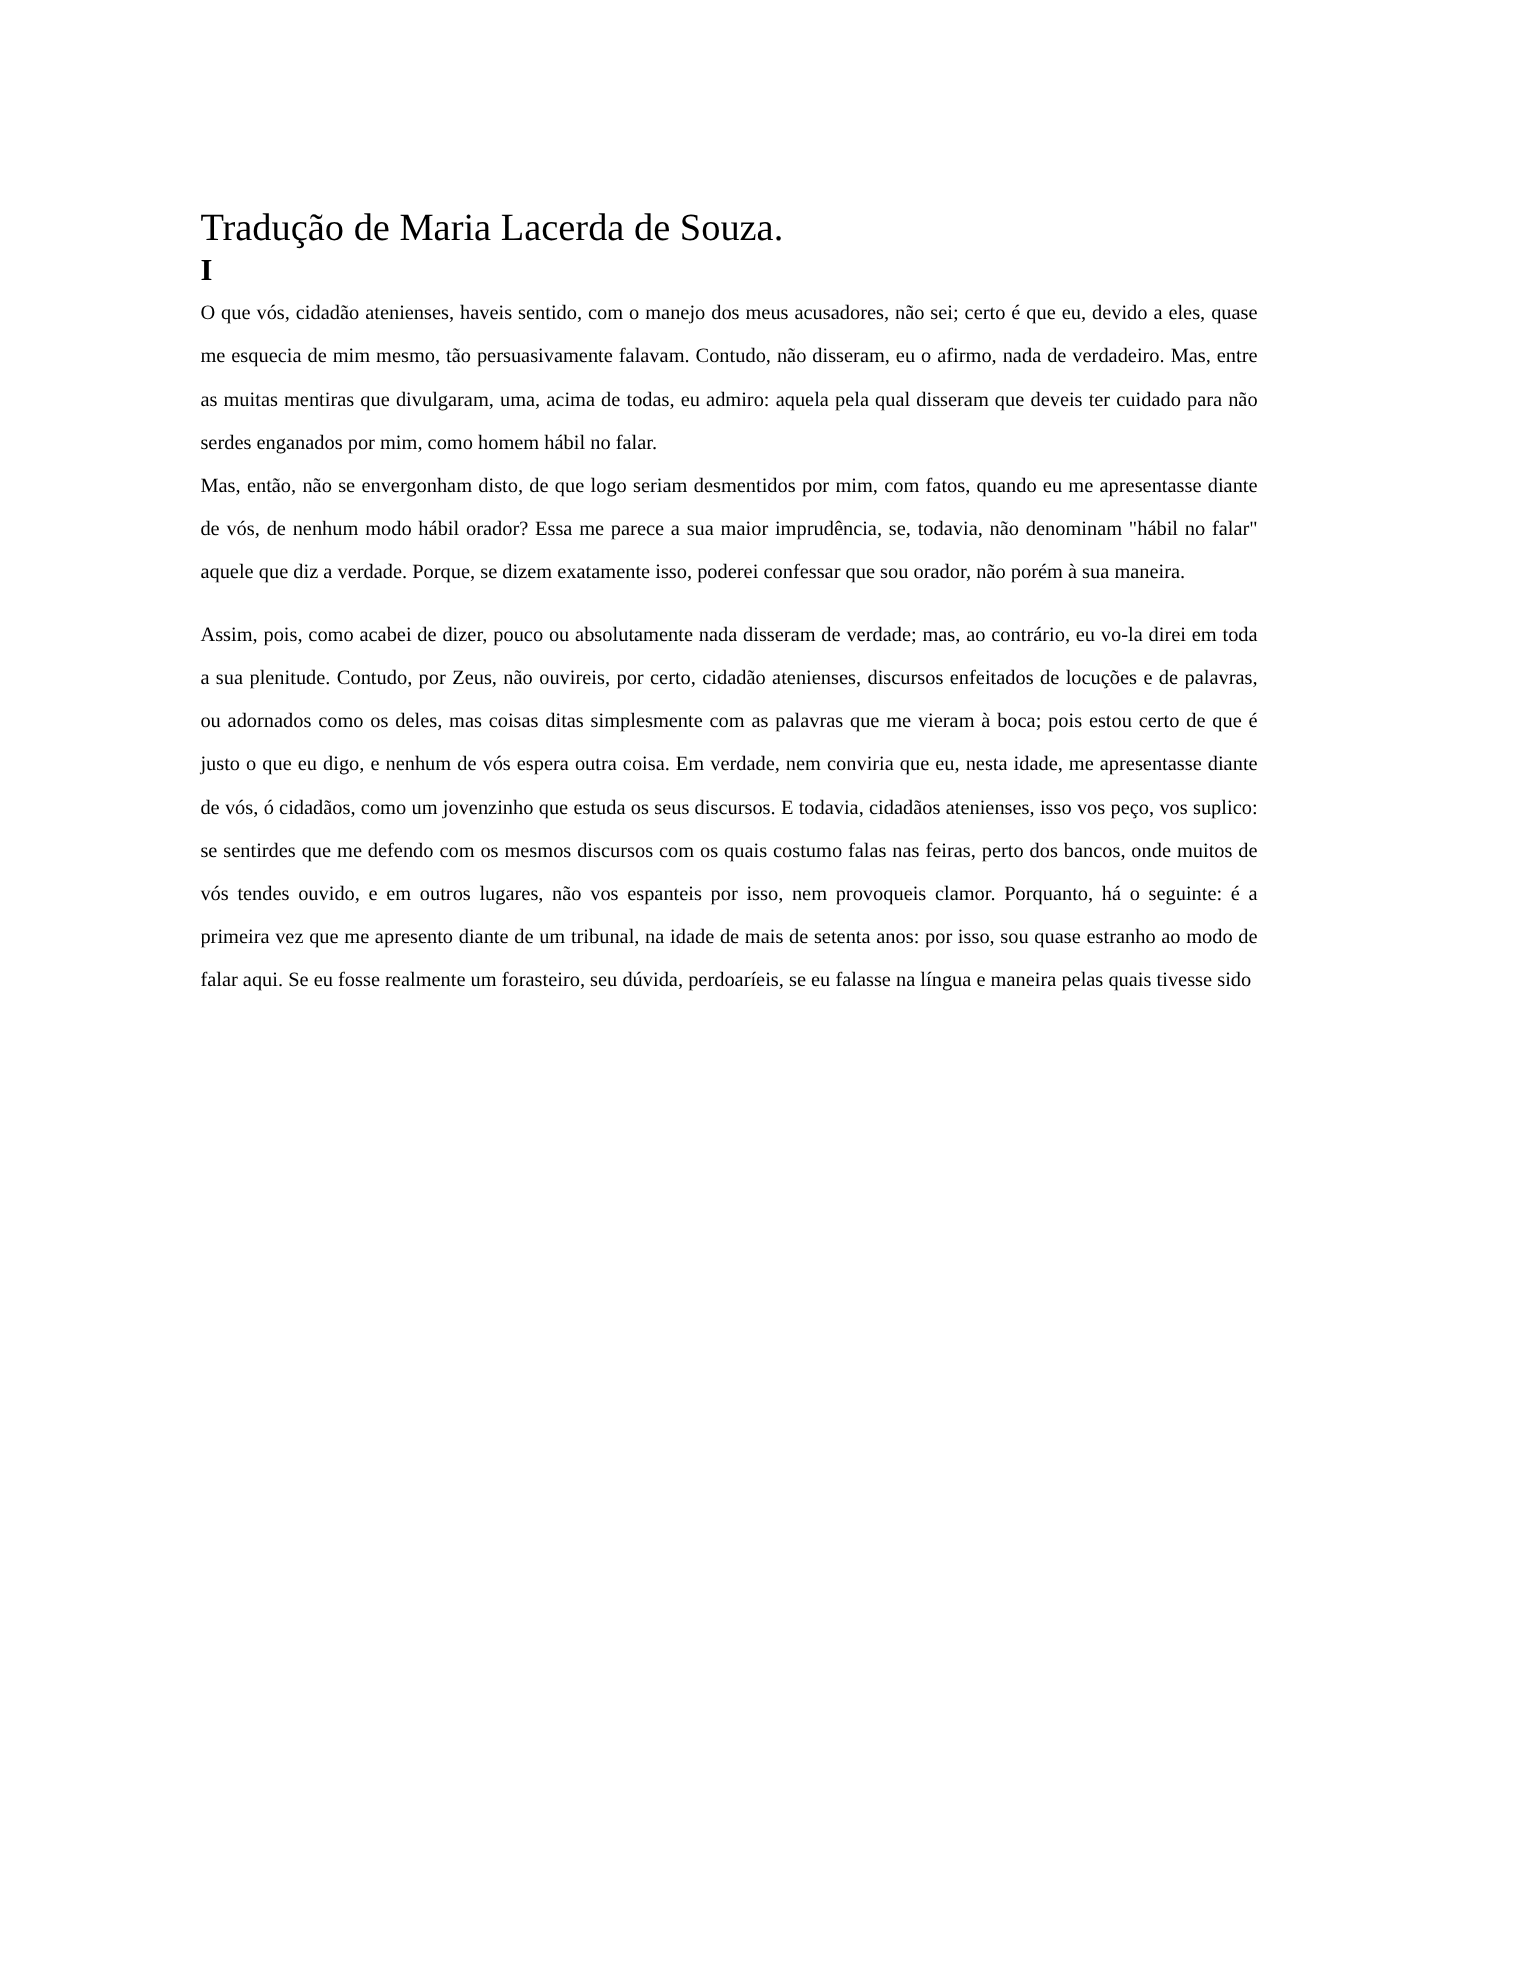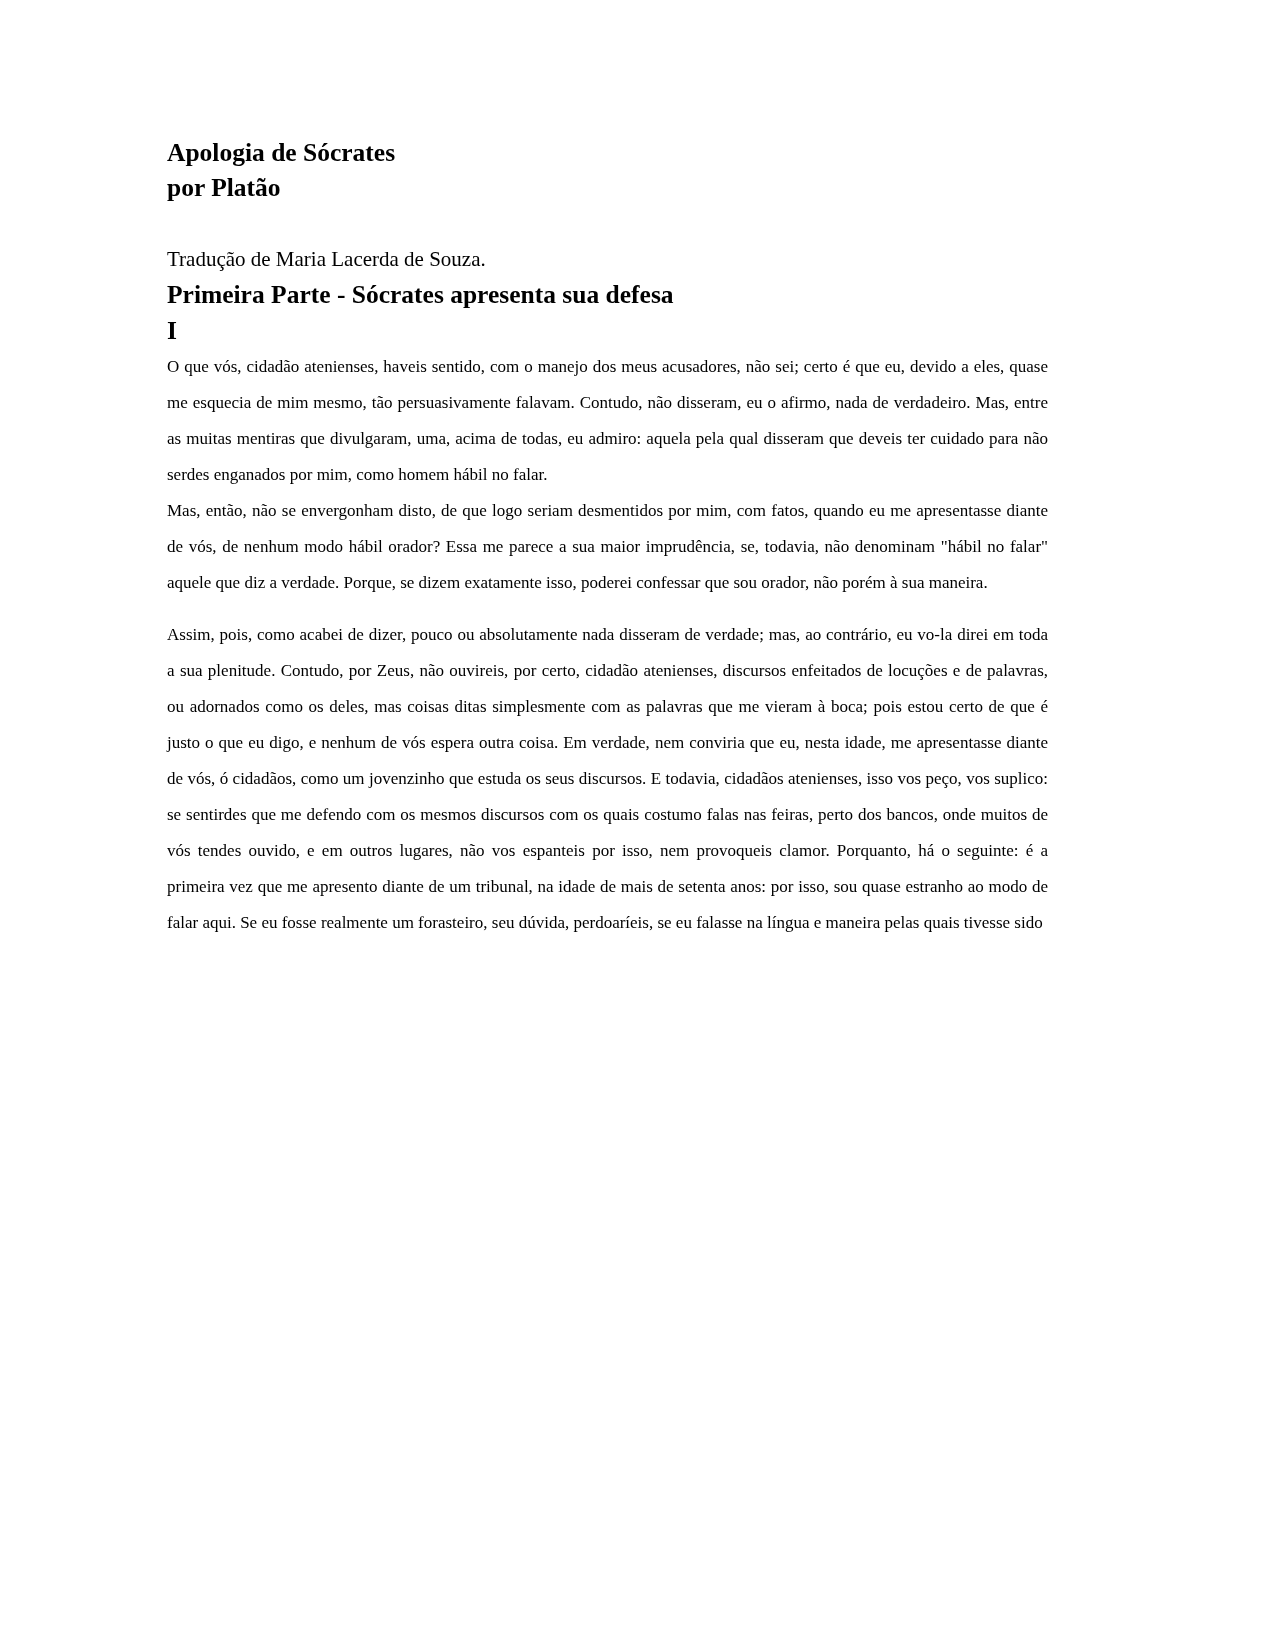--- a/index.html
+++ b/index.html
@@ -35,21 +35,21 @@
     margin: 0;
   }
   .title-line {
     display: block;
     white-space: pre;
   }
   .spacer {
     height: 36px;
   }
   .meta-line {
-    font-size: 21px;
+    font-size: 32px;
     line-height: 36px;
     font-weight: normal;
     margin: 0;
     white-space: pre;
   }
   .section-heading {
     font-size: 25.5px;
     line-height: 36px;
     font-weight: bold;
     margin: 0;
@@ -75,30 +75,25 @@
     text-align-last: left;
     margin-top: 16px;
   }
 </style>
 </head>
 <body>
 
 <div class="page">
   <div class="content">
 
-    <div class="title-block">
-      <span class="title-line">Apologia de Sócrates</span>
-      <span class="title-line">por Platão</span>
-    </div>
 
     <div class="spacer"></div>
 
     <p class="meta-line">Tradução de Maria Lacerda de Souza.</p>
 
-    <p class="section-heading">Primeira Parte - Sócrates apresenta sua defesa</p>
 
     <p class="section-number">I</p>
 
     <p class="body-par">O que vós, cidadão atenienses, haveis sentido, com o manejo dos meus acusadores, não sei; certo é que eu, devido a eles, quase me esquecia de mim mesmo, tão persuasivamente falavam. Contudo, não disseram, eu o afirmo, nada de verdadeiro. Mas, entre as muitas mentiras que divulgaram, uma, acima de todas, eu admiro: aquela pela qual disseram que deveis ter cuidado para não serdes enganados por mim, como homem hábil no falar.</p>
     <p class="body-par">Mas, então, não se envergonham disto, de que logo seriam desmentidos por mim, com fatos, quando eu me apresentasse diante de vós, de nenhum modo hábil orador? Essa me parece a sua maior imprudência, se, todavia, não denominam "hábil no falar" aquele que diz a verdade. Porque, se dizem exatamente isso, poderei confessar que sou orador, não porém à sua maneira.</p>
     <p class="body-par">Assim, pois, como acabei de dizer, pouco ou absolutamente nada disseram de verdade; mas, ao contrário, eu vo-la direi em toda a sua plenitude. Contudo, por Zeus, não ouvireis, por certo, cidadão atenienses, discursos enfeitados de locuções e de palavras, ou adornados como os deles, mas coisas ditas simplesmente com as palavras que me vieram à boca; pois estou certo de que é justo o que eu digo, e nenhum de vós espera outra coisa. Em verdade, nem conviria que eu, nesta idade, me apresentasse diante de vós, ó cidadãos, como um jovenzinho que estuda os seus discursos. E todavia, cidadãos atenienses, isso vos peço, vos suplico: se sentirdes que me defendo com os mesmos discursos com os quais costumo falas nas feiras, perto dos bancos, onde muitos de vós tendes ouvido, e em outros lugares, não vos espanteis por isso, nem provoqueis clamor. Porquanto, há o seguinte: é a primeira vez que me apresento diante de um tribunal, na idade de mais de setenta anos: por isso, sou quase estranho ao modo de falar aqui. Se eu fosse realmente um forasteiro, seu dúvida, perdoaríeis, se eu falasse na língua e maneira pelas quais tivesse sido</p>
 
   </div>
 </div>
 

